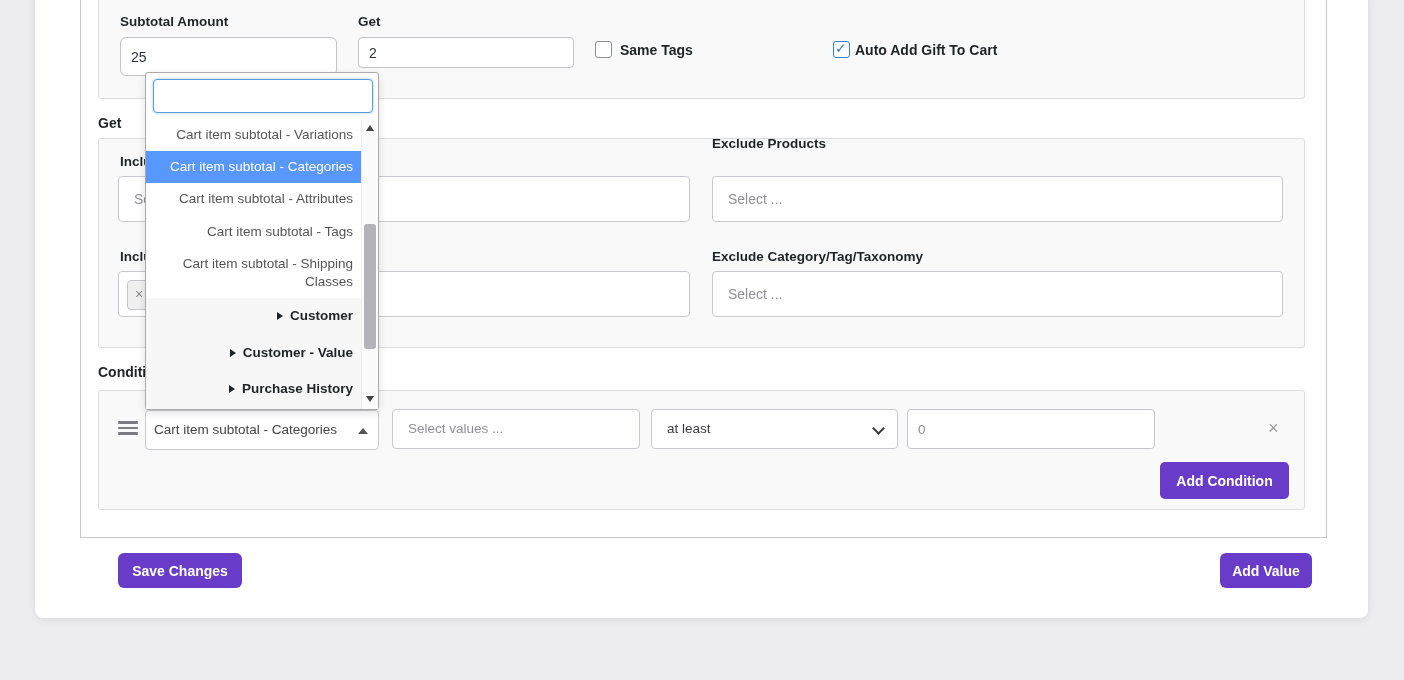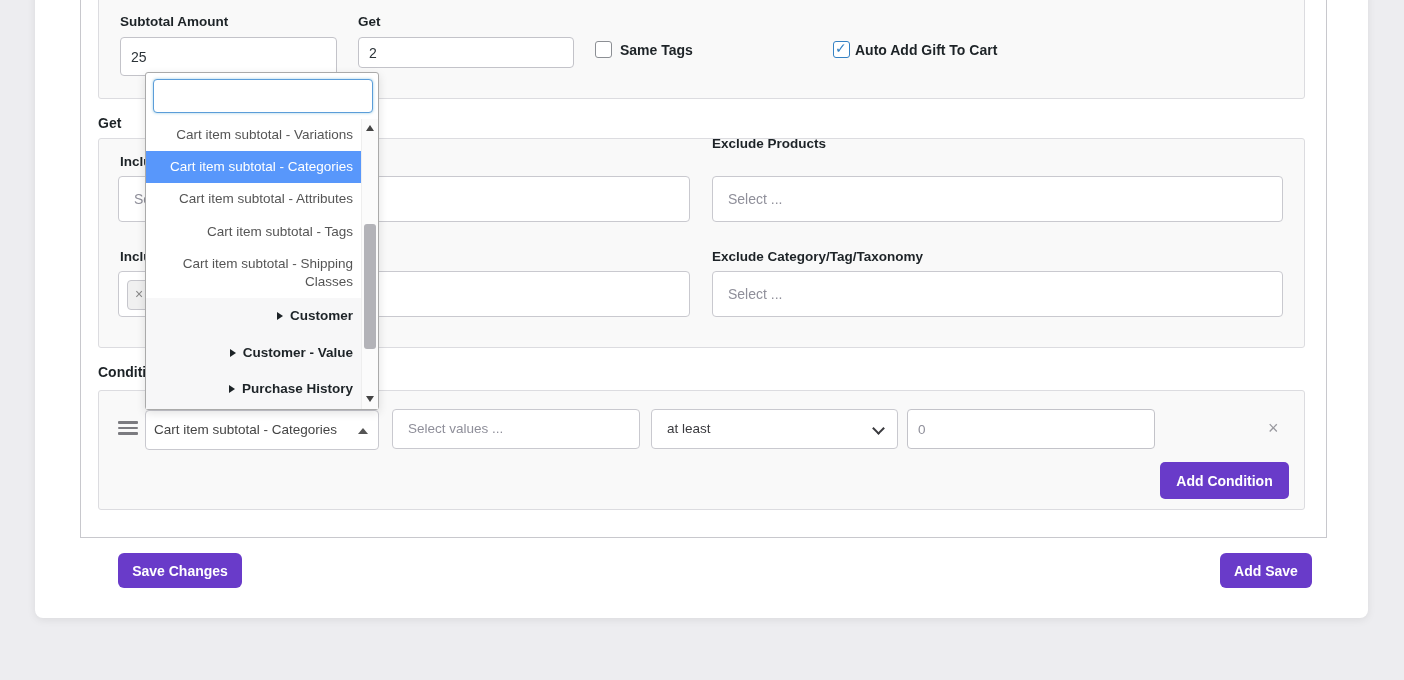--- a/index.html
+++ b/index.html
@@ -78,21 +78,21 @@
 </style>
 </head>
 <body>
 
 <div id="screen">
   <div class="card"></div>
   <div class="panel"></div>
 
   <div class="fieldset" id="fs-top"></div>
   <div class="lbl" style="left:120px; top:14px;">Subtotal Amount</div>
-  <input class="txt-input" style="left: 120px; top: 37px; width: 217px; height: 39px;" value="25">
+  <input class="txt-input" style="left: 120px; top: 37px; width: 217px; height: 39px; border-radius: 6px;" value="25">
   <div class="lbl" style="left:358px; top:14px;">Get</div>
   <input class="txt-input" style="left: 358px; top: 37px; width: 216px; height: 31px;" value="2">
 
   <div class="checkbox" style="left:595px; top:41px;"></div>
   <div class="cb-lbl" style="left:620px; top:42px;">Same Tags</div>
 
   <div class="checkbox checked" style="left:833px; top:41px;">
     <span class="mark">✓</span>
   </div>
   <div class="cb-lbl" style="left:855px; top:42px;">Auto Add Gift To Cart</div>
@@ -143,21 +143,21 @@
     <span class="sel-ph" style="top:11px; font-size:13.5px;">Select values ...</span>
   </div>
 
   <input class="txt-input gray-val" style="left: 907px; top: 409px; width: 248px; height: 40px; font-size: 13.5px;" value="0">
 
   <div class="close-x">×</div>
 
   <button class="btn" style="left:1160px; top:462px; width:129px; height:37px;">Add Condition</button>
 
   <button class="btn" style="left:88px; top:553px; width:124px; height:35px; border-radius:6px;margin-left:30px;">Save Changes</button>
-  <button class="btn" style="left:1220px; top:553px; width:92px; height:35px; border-radius:6px;">Add Save</button>
+  <button class="btn" style="left:1220px; top:553px; width:92px; height:35px; border-radius:6px;">Add Value</button>
 
   <div class="dropdown">
     <input class="dd-search" value="" style="">
     <div class="dd-list">
         <div class="dd-item"><span>Cart item subtotal - Variations</span></div>
         <div class="dd-item dd-hl"><span>Cart item subtotal - Categories</span></div>
         <div class="dd-item"><span>Cart item subtotal - Attributes</span></div>
         <div class="dd-item"><span>Cart item subtotal - Tags</span></div>
         <div class="dd-item"><span>Cart item subtotal - Shipping Classes</span></div>
         <div class="dd-item dd-group"><span class="tri"></span><span>Customer</span></div>

